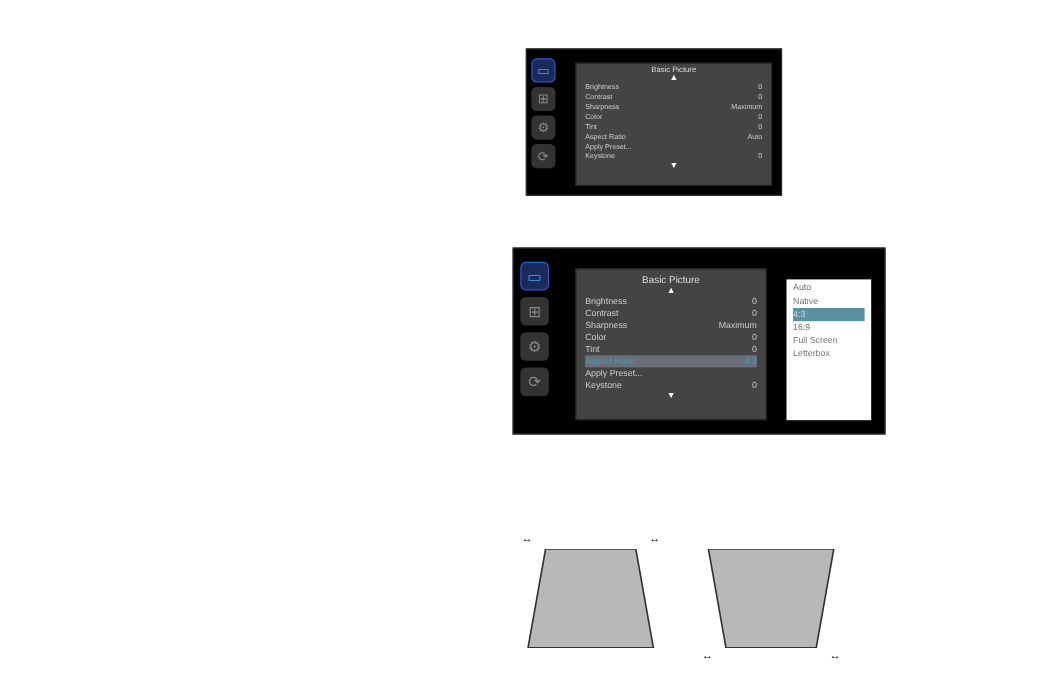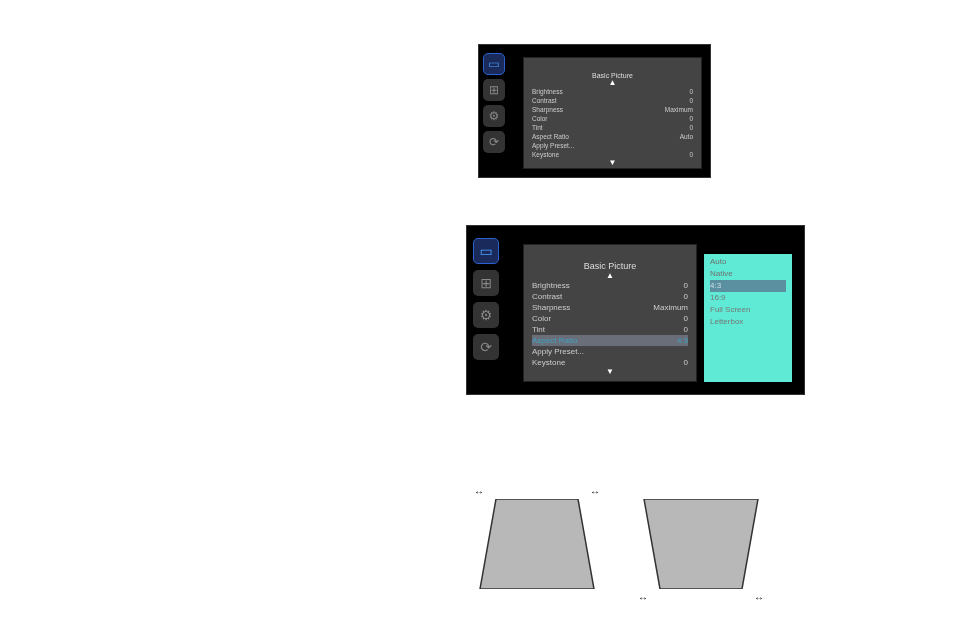--- a/index.html
+++ b/index.html
@@ -13,40 +13,40 @@
   .osd-inner {
     position: absolute; background: #444;
     left: 56px; top: 18px; right: 12px; bottom: 12px;
     border: 1px solid #222;
   }
   .osd.small { left: 478px; top: 44px; width: 233px; height: 134px; }
   .osd.small .osd-inner { left: 44px; top: 12px; right: 8px; bottom: 8px; }
   .osd.large { left: 466px; top: 225px; width: 339px; height: 170px; }
 
   .osd-sub {
-    position: absolute; background: #5eead4;
-    top: 28px; width: 88px; bottom: 12px; right: 12px;
+    position: absolute; background: #ffffff;
+    top: 28px; width: 77px; bottom: 12px; right: 12px;
     font-size: 8px; color: #ccc;
   }
   .osd.large .osd-inner { right: 107px; }
 
   .sidebar-icons {
     position: absolute; left: 6px; top: 12px; display: flex; flex-direction: column; gap: 6px;
   }
   .osd.small .sidebar-icons { left: 4px; top: 8px; gap: 4px; }
   .sicon {
     width: 26px; height: 26px; border-radius: 5px;
     display: flex; align-items: center; justify-content: center;
     color: #888; font-size: 14px;
     background: #333;
   }
   .osd.small .sicon { width: 22px; height: 22px; font-size: 12px; }
   .sicon.active { background: #1a2a5a; border: 1px solid #2a60d0; color: #4aa0ff; }
 
-  .menu-title { text-align: center; color: #ddd; font-size: 9px; padding: 4px 0 1px; margin-top: 12px; }
+  .menu-title { text-align: center; color: #ddd; font-size: 9px; padding: 4px 0 1px; }
   .osd.small .menu-title { font-size: 7px; padding: 2px 0 0; }
   .arrow-up, .arrow-down { text-align: center; color: #fff; font-size: 8px; line-height: 8px; }
   .menu-items { padding: 0 8px; }
   .menu-row {
     display: flex; justify-content: space-between; color: #ccc;
     font-size: 8px; line-height: 11px; text-align: center;
   }
   .osd.small .menu-row { font-size: 6.5px; line-height: 9px; }
   .menu-row.highlighted { background: #6a6e78; color: #40a0c0; }
   .menu-row.highlighted .val { color: #40a0c0; }

